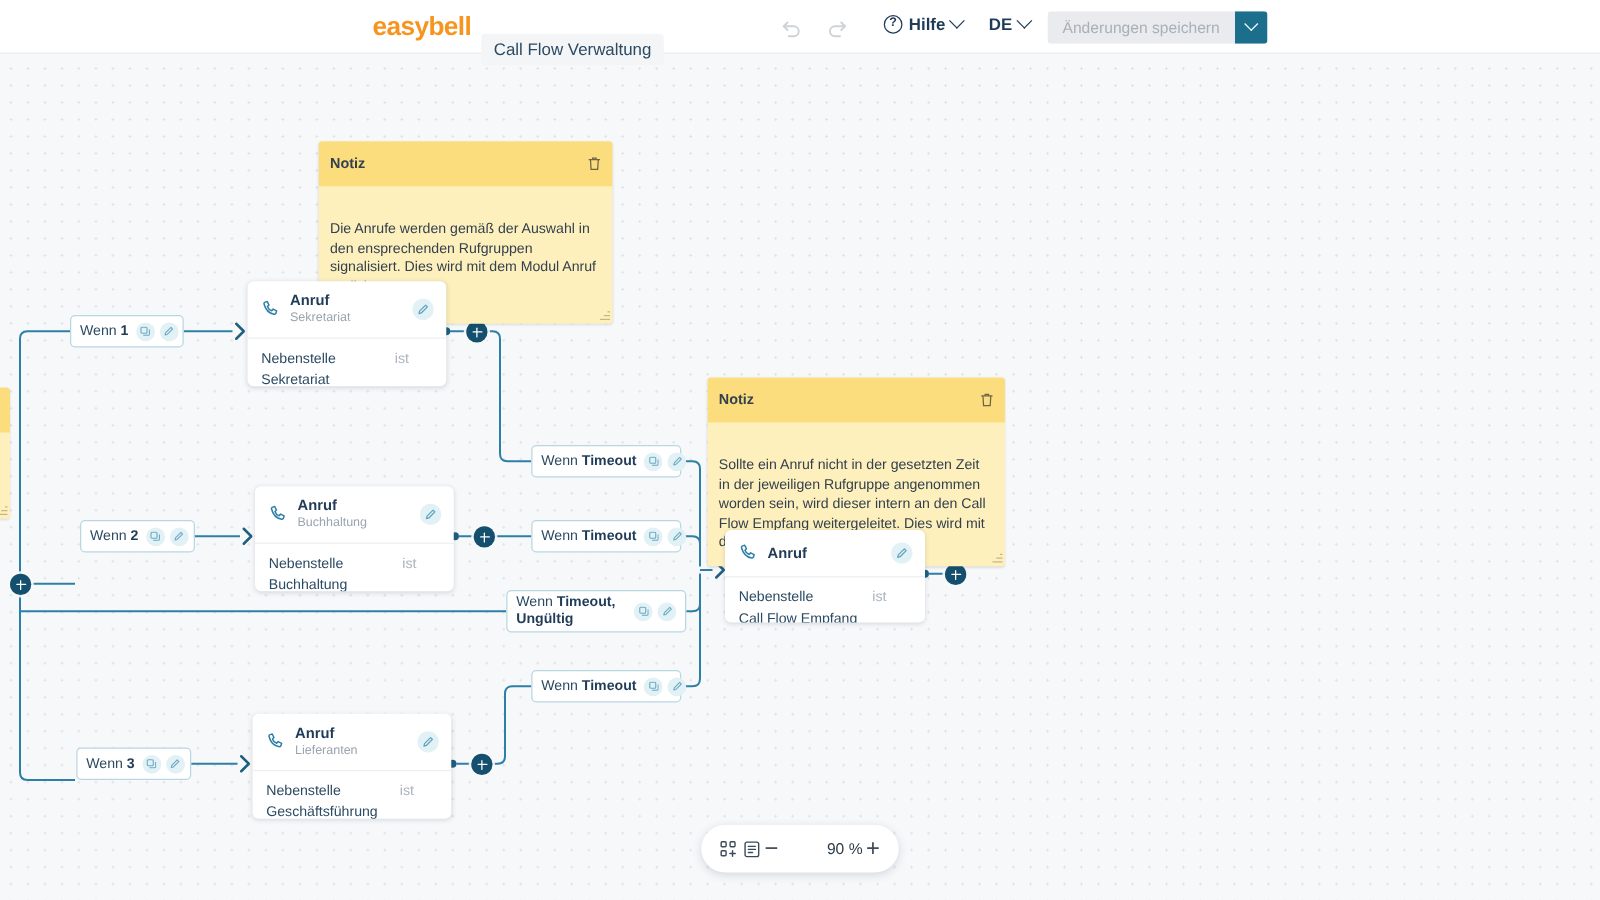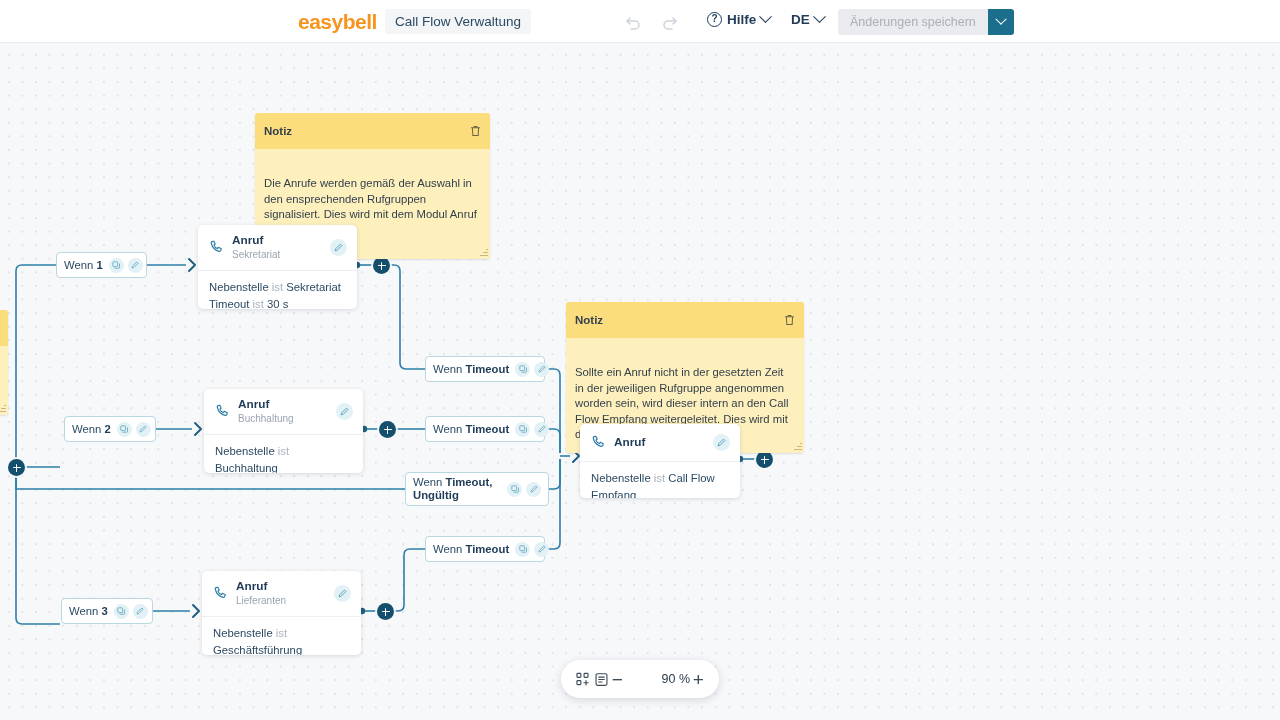--- a/index.html
+++ b/index.html
@@ -18,21 +18,21 @@
     background: #ffffff;
     border-bottom: 1px solid #e8eaed;
     z-index: 40;
   }
   .logo {
     position: absolute; left: 298px; top: 10px;
     font-size: 21px; font-weight: 700; letter-spacing: -0.5px;
     color: #f7941e;
   }
   .title-chip {
-    position: absolute; left: 385px; top: 9px;
+    position: absolute; left: 385px; top: 27px;
     height: 25px; line-height: 25px;
     padding: 0 10px;
     background: #f4f5f7;
     border-radius: 3px;
     font-size: 13.5px; color: #2b4a63;
   }
   .hicon {
     position: absolute; top: 12px;
     width: 20px; height: 20px;
     color: #cdd3d9;
@@ -145,21 +145,21 @@
   .card-title { font-size: 11.8px; font-weight: 700; color: #1f3b57; line-height: 13px; }
   .card-sub { font-size: 10px; color: #9aa5b0; line-height: 13px; margin-top: 1px; }
   .pencil-btn {
     width: 17px; height: 17px; border-radius: 50%;
     background: #e2f1f6; display: flex; align-items: center; justify-content: center;
     color: #5aa2bd; cursor: pointer; flex: 0 0 auto;
   }
   .pencil-btn svg { width: 9px; height: 9px; display: block; }
   .card-body { padding: 8px 11px 9px 11px; }
   .card-row { font-size: 11.3px; color: #2b4a63; line-height: 17px; }
-  .card-row .muted { color: #aab3bd; }
+  .card-row .muted { color: #aab3bd; margin-left: 44px; }
 
   
   .pill {
     position: absolute;
     background: #ffffff;
     border: 1px solid #b9d6e3;
     border-radius: 4px;
     display: flex; align-items: center;
     padding: 0 7px;
     gap: 6px;

